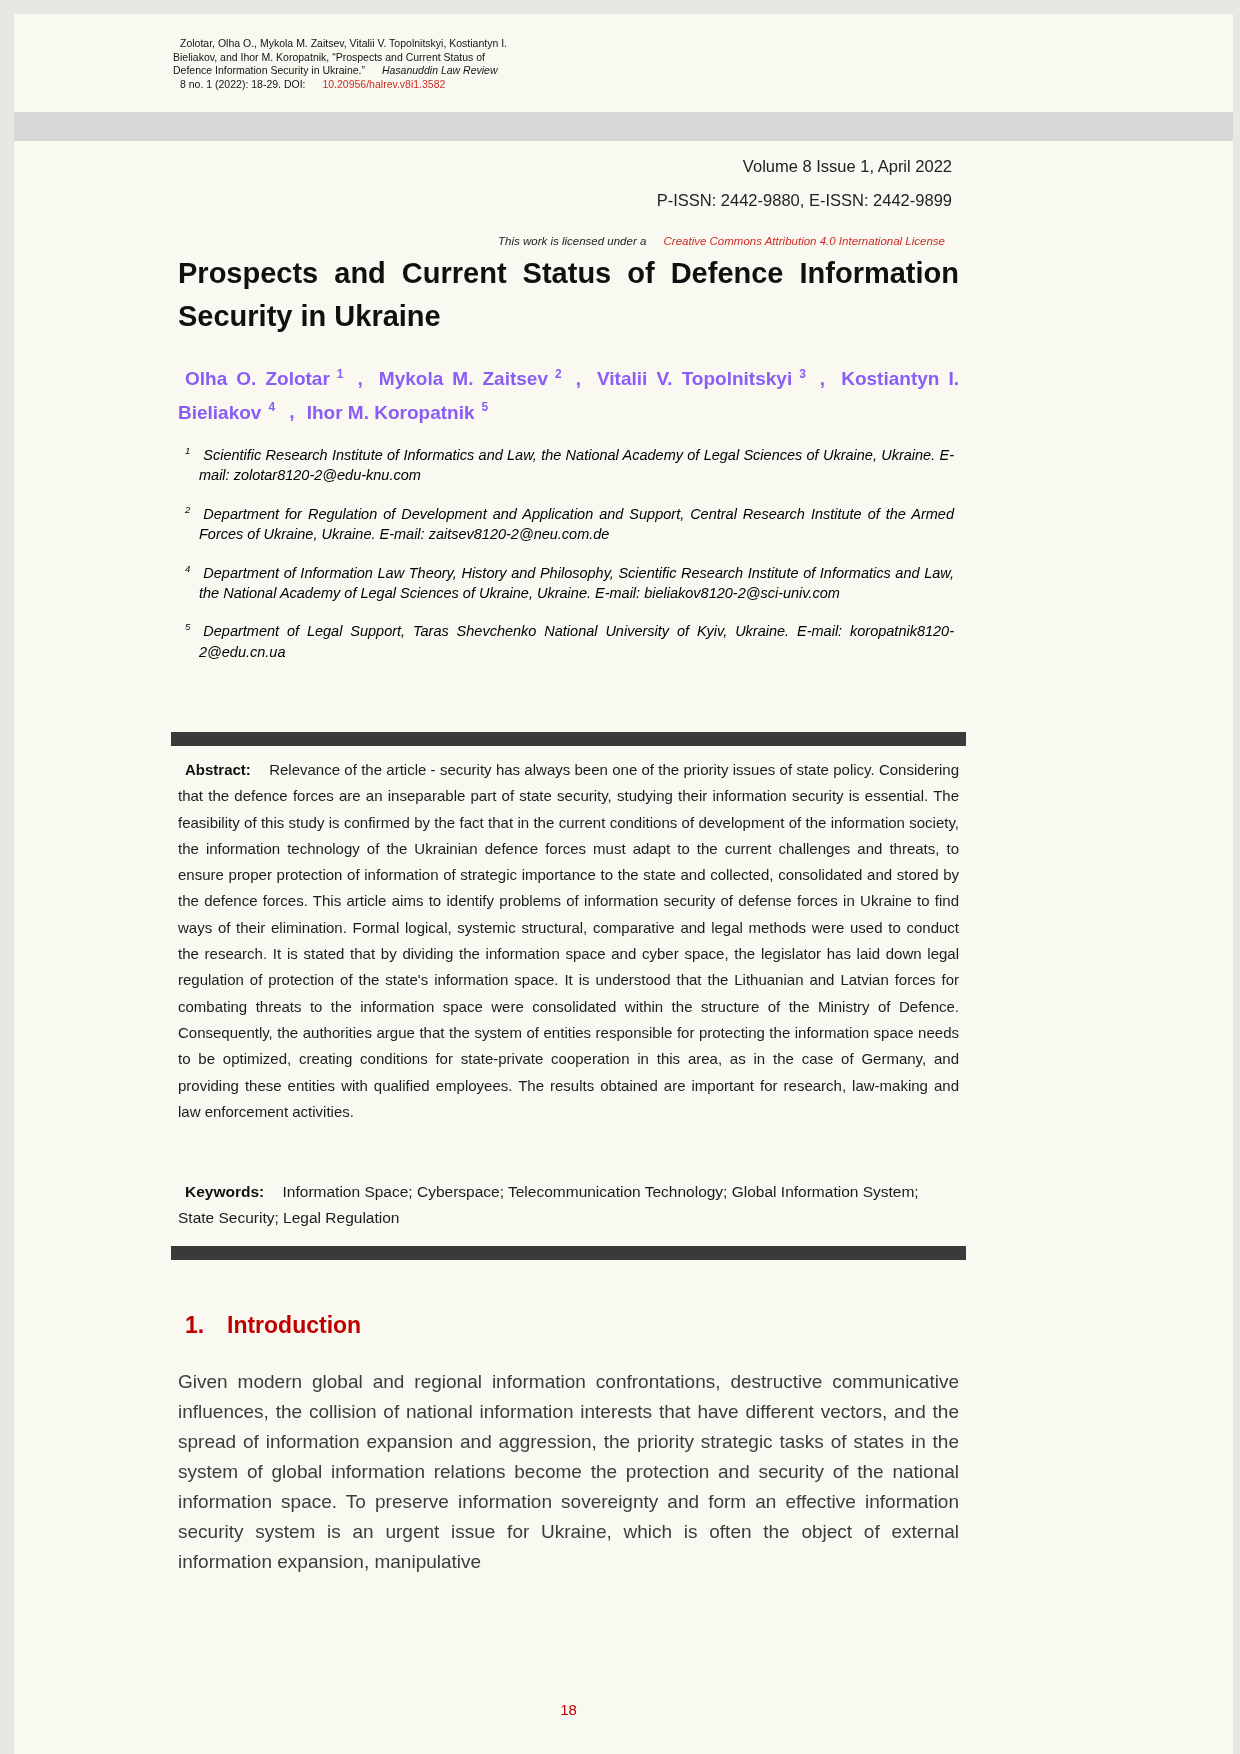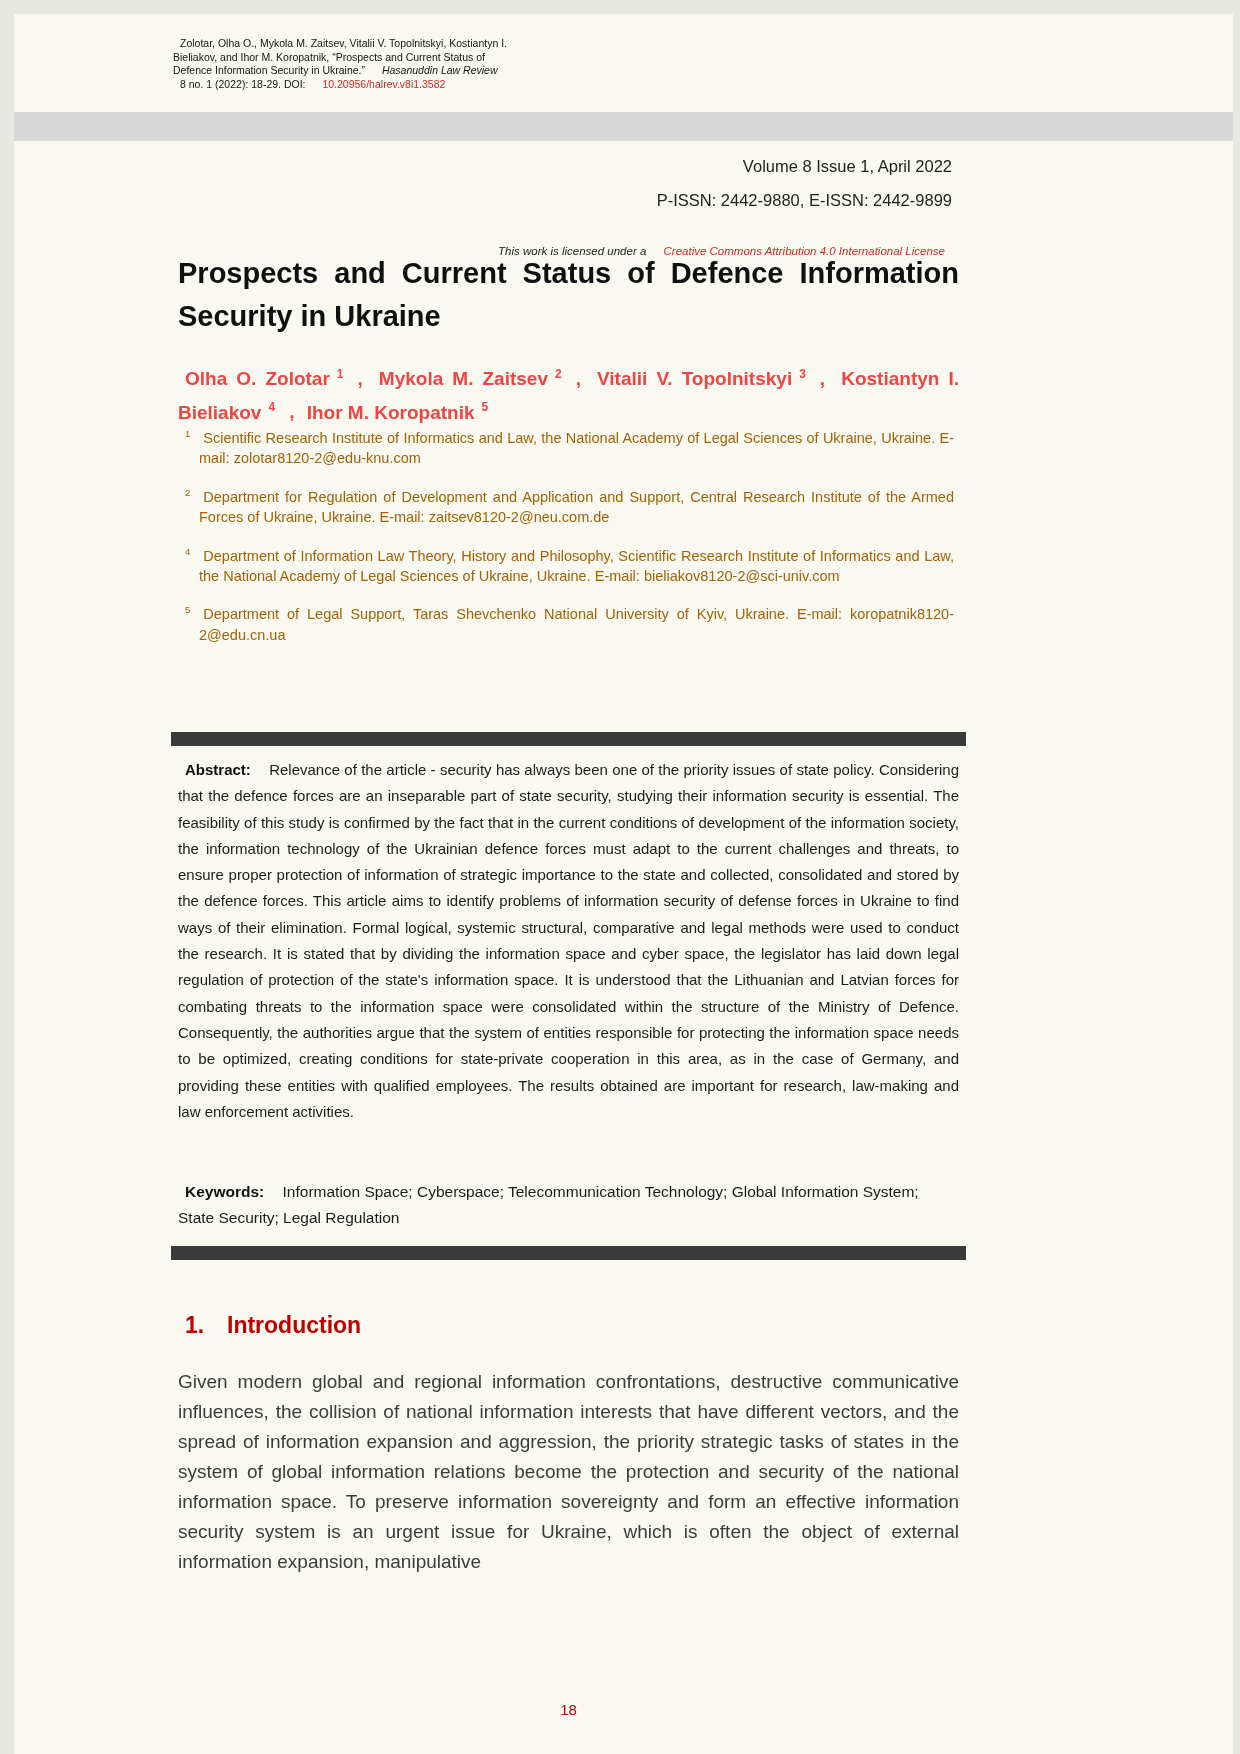--- a/index.html
+++ b/index.html
@@ -24,37 +24,37 @@
   
   .band{position:absolute;left:0;top:98px;width:100%;height:29px;background:var(--band_gray);}
   .masthead{
     position:absolute;left:157px;top:82px;width:795px;text-align:right;
     font-size:38px;line-height:40px;letter-spacing:-0.5px;white-space:nowrap;
   }
   .masthead .black{font-weight:bold;color:#111;}
   .masthead .red{font-weight:normal;color:var(--brand_red);}
   .issue-info{position:absolute;left:157px;top:129px;width:795px;text-align:right;}
   .issue-info .vol,.issue-info .issn{font-size:16.5px;line-height:19.5px;color:#222;}
-  .issue-info .license{font-size:11.5px;line-height:15px;font-style:italic;color:#222;margin-top:20px;}
+  .issue-info .license{font-size:11.5px;line-height:15px;font-style:italic;color:#222;margin-top:10px;}
   .issue-info .license a{color:var(--link_red);font-style:italic;text-decoration:none;}
   
   .title{
     position:absolute;left:157px;top:231px;width:795px;
     font-size:29px;line-height:43px;font-weight:bold;color:#101010;
     text-align:justify;
   }
   .authors{
     position:absolute;left:157px;top:339px;width:795px;
-    font-size:19px;line-height:28px;font-weight:bold;color:#ef4444;text-align:justify;
+    font-size:19px;line-height:28px;font-weight:bold;color:#8b5cf6;text-align:justify;
   }
   .authors sup{font-size:12px;}
   
   .affiliations{
-    position:absolute;left:157px;top:396px;width:797px;list-style:none;
-    font-size:14.5px;line-height:20.5px;color:#a16207;
+    position:absolute;left:157px;top:413px;width:797px;list-style:none;
+    font-size:14.5px;line-height:20.5px;font-style:italic;color:#000000;
   }
   .affiliations li{padding-left:21px;text-indent:-21px;text-align:justify;}
   .affiliations sup{font-size:9.5px;margin-right:6px;}
   .rule{position:absolute;left:157px;width:795px;height:2px;background:#3a3a3a;}
   .rule.r1{top:718px;}
   .rule.r2{top:1232px;}
   
   .abstract{
     position:absolute;left:157px;top:736px;width:795px;
     font-size:15px;line-height:26.3px;color:#1c1c1c;text-align:justify;

